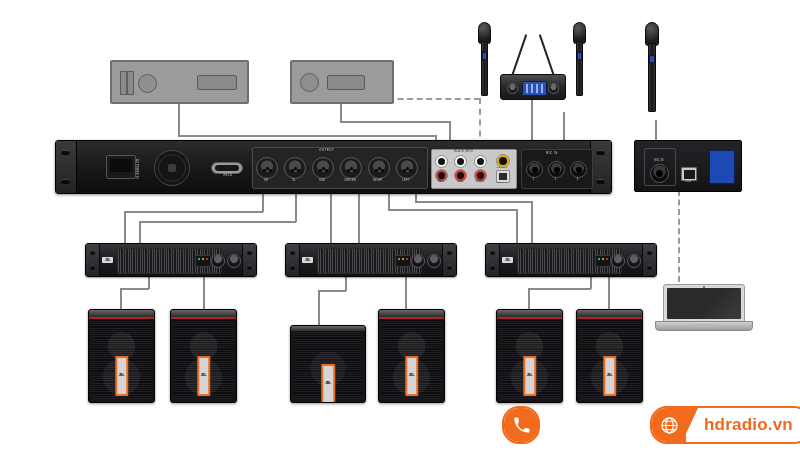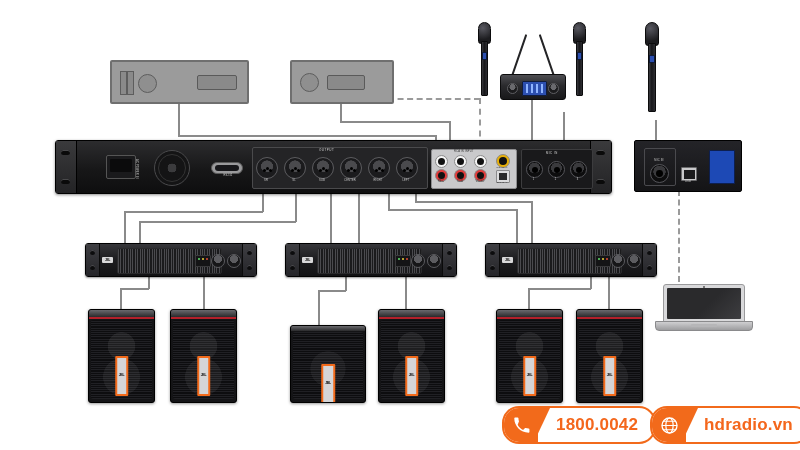--- a/index.html
+++ b/index.html
@@ -472,21 +472,20 @@
       <div class="lt-pad" style="top:2px;width:26px;height:3px;"></div>
     </div>
   </div>
 
   <div class="badge" style="left:502px;top:406px;">
     <div class="lead" style="width:34px;">
       <svg width="17" height="17" viewBox="0 0 24 24">
         <path fill="#ffffff" d="M6.6 10.8c1.7 3.3 4.3 5.9 7.6 7.6l2.5-2.5c.3-.3.8-.4 1.2-.3 1.3.4 2.7.7 4.1.7.7 0 1.2.5 1.2 1.2V21c0 .7-.5 1.2-1.2 1.2C10.9 22.2 1.8 13.1 1.8 1.9 1.8 1.2 2.3.7 3 .7h3.5c.7 0 1.2.5 1.2 1.2 0 1.4.2 2.8.7 4.1.1.4 0 .9-.3 1.2L6.6 10.8z"></path>
       </svg>
     </div>
-    <div class="txt">1800.0042</div>
   </div>
 
   <div class="badge" style="left:650px;top:406px;">
     <div class="lead" style="width:34px;">
       <svg width="19" height="19" viewBox="0 0 24 24">
         <circle cx="12" cy="12" r="9.5" fill="none" stroke="#ffffff" stroke-width="1.7"></circle>
         <ellipse cx="12" cy="12" rx="4.6" ry="9.5" fill="none" stroke="#ffffff" stroke-width="1.5"></ellipse>
         <line x1="2.5" y1="12" x2="21.5" y2="12" stroke="#ffffff" stroke-width="1.5"></line>
         <line x1="4" y1="6.7" x2="20" y2="6.7" stroke="#ffffff" stroke-width="1.3"></line>
         <line x1="4" y1="17.3" x2="20" y2="17.3" stroke="#ffffff" stroke-width="1.3"></line>

